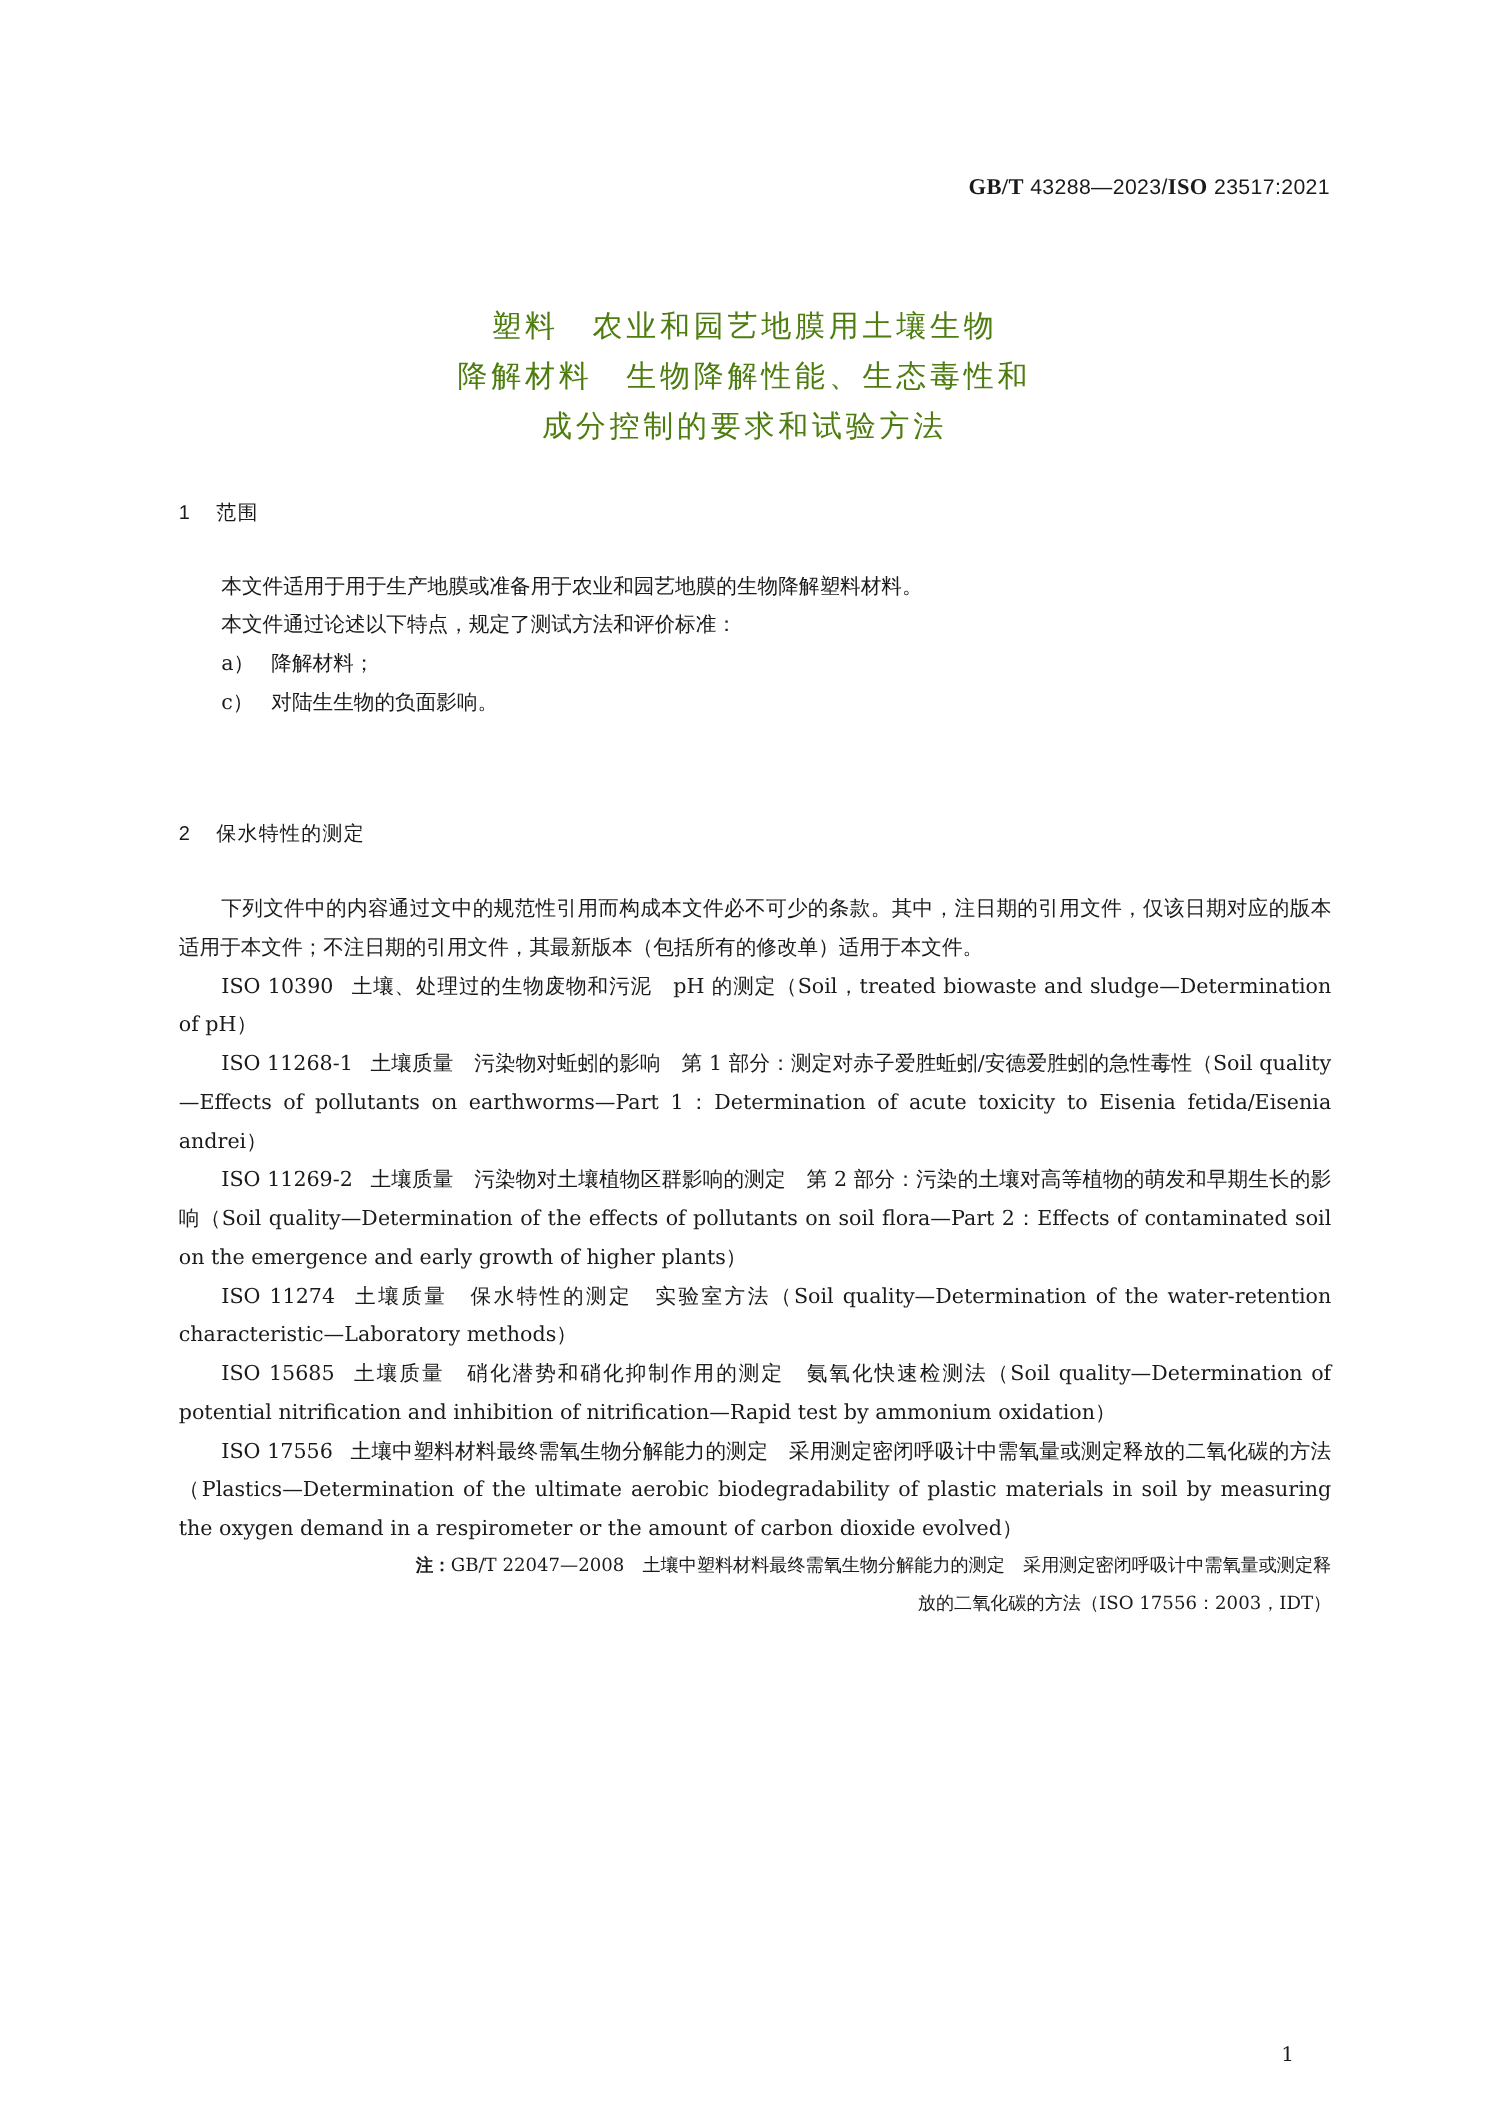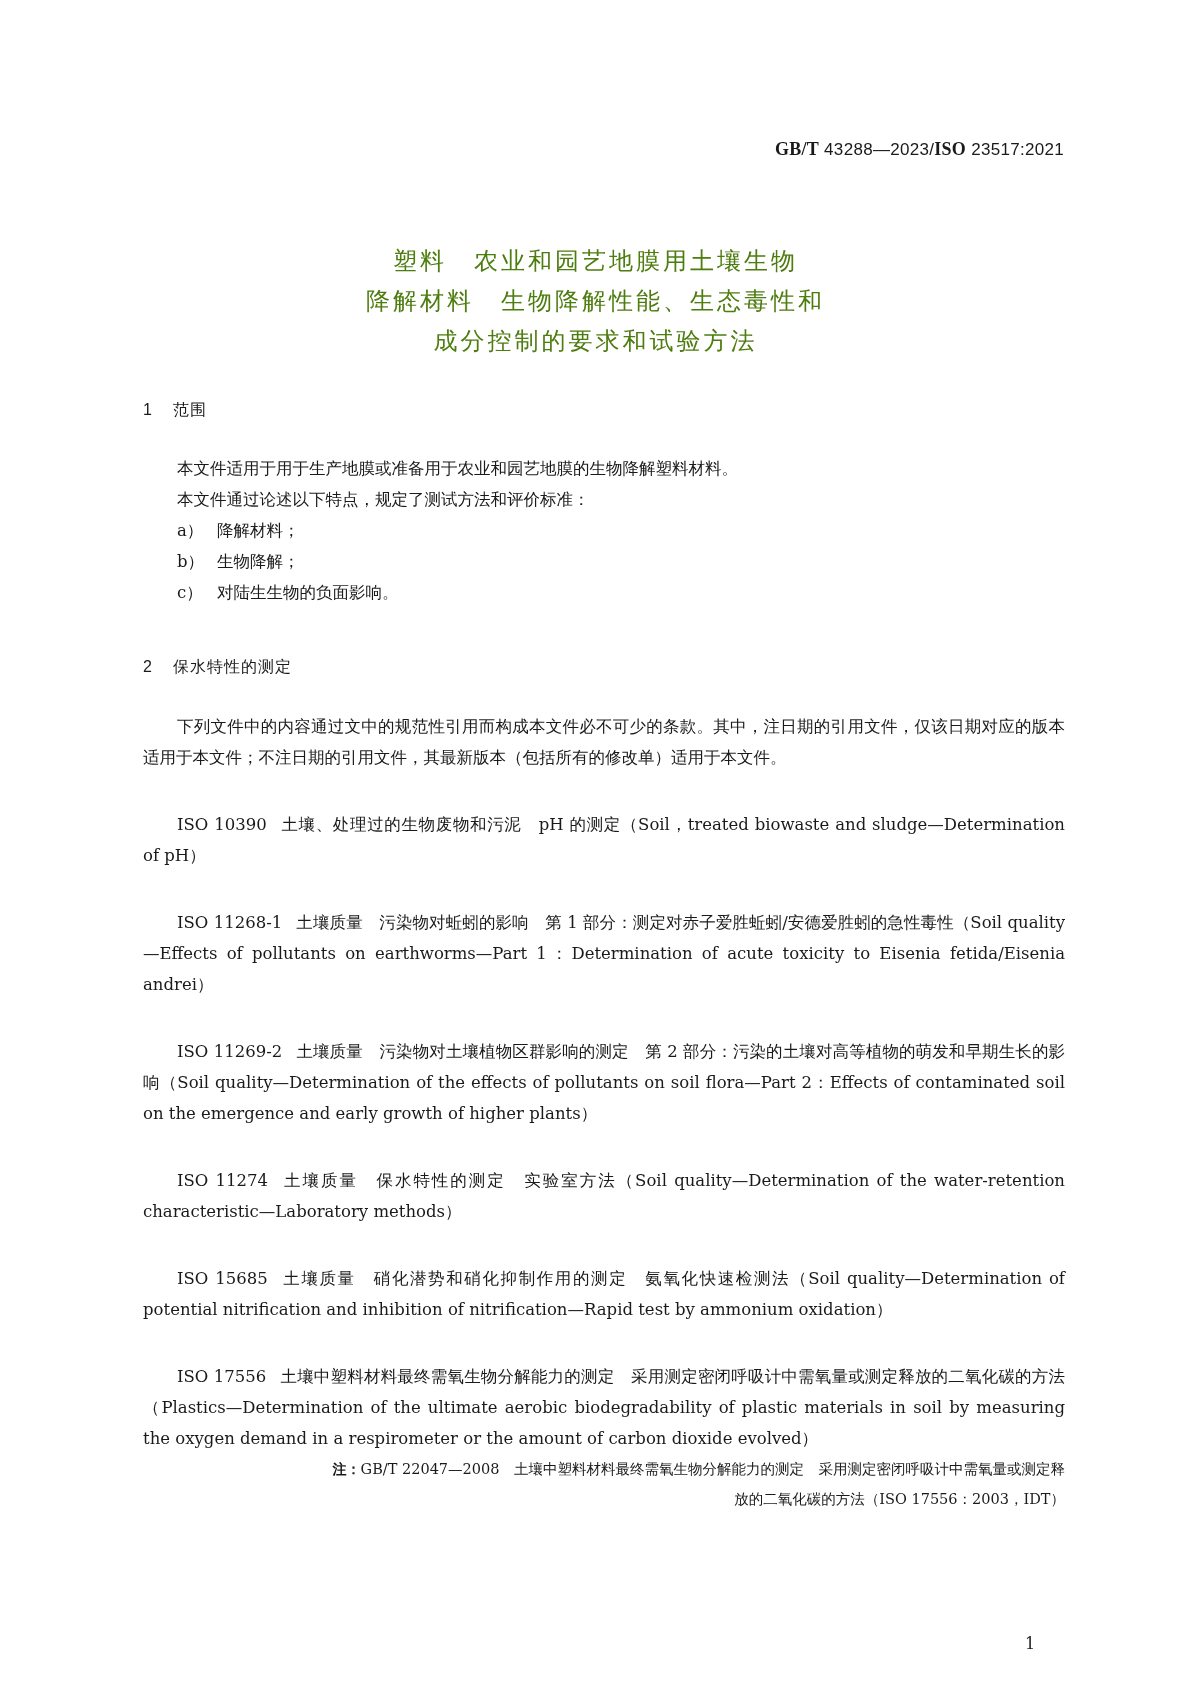--- a/index.html
+++ b/index.html
@@ -17,21 +17,21 @@
                 font-size: 16px; letter-spacing: 1px; }
     .sec-head .num { display: inline-block; width: 30px; }
     .body-block { position: absolute; left: 143px; width: 922px; font-size: 16.5px; line-height: 31px; }
     .p { text-indent: 34px; text-align: justify; text-align-last: left; }
     .item { padding-left: 34px; }
     .item .lbl { display: inline-block; width: 40px; }
     .note { font-size: 14.5px; line-height: 29px; padding-left: 34px; }
     .note .nlabel { font-family: "DejaVu Sans", sans-serif; font-weight: bold; font-size: 14px; }
     .note2 { font-size: 14.5px; line-height: 30px; padding-left: 34px; text-align: right; }
     .note2 .cont { padding-left: 33px; }
-    .ref { text-indent: 34px; text-align: justify; text-align-last: left; margin-top: 36px; }
+    .ref { text-indent: 34px; text-align: justify; text-align-last: left; }
     .ref .code { margin-right: 14px; }
     .page-num { position: absolute; left: 1025px; top: 1634px; font-size: 16px; }
   </style>
 </head>
 <body>
 
 <div class="page">
 
   <div class="std-code">
     <b>GB/T</b><span> 43288—2023/</span><b>ISO</b><span> 23517:2021</span>
@@ -44,21 +44,20 @@
   </div>
 
   <div class="sec-head" style="top:400px;">
     <span class="num">1</span><span>范围</span>
   </div>
 
   <div class="body-block" style="top:453px;">
     <div class="p">本文件适用于用于生产地膜或准备用于农业和园艺地膜的生物降解塑料材料。</div>
     <div class="p">本文件通过论述以下特点，规定了测试方法和评价标准：</div>
     <div class="item"><span class="lbl">a）</span><span>降解材料；</span></div>
-    <div class="item"><span class="lbl">b）</span><span>生物降解；</span></div>
     <div class="item"><span class="lbl">c）</span><span>对陆生生物的负面影响。</span></div>
   </div>
 
   <div class="sec-head" style="top:657px;">
     <span class="num">2</span><span>保水特性的测定</span>
   </div>
 
   <div class="body-block" style="top:711px;">
     <div class="p">下列文件中的内容通过文中的规范性引用而构成本文件必不可少的条款。其中，注日期的引用文件，仅该日期对应的版本适用于本文件；不注日期的引用文件，其最新版本（包括所有的修改单）适用于本文件。</div>
     <div class="ref"><span class="code">ISO 10390</span><span>土壤、处理过的生物废物和污泥　pH 的测定（Soil，treated biowaste and sludge—Determination of pH）</span></div>

